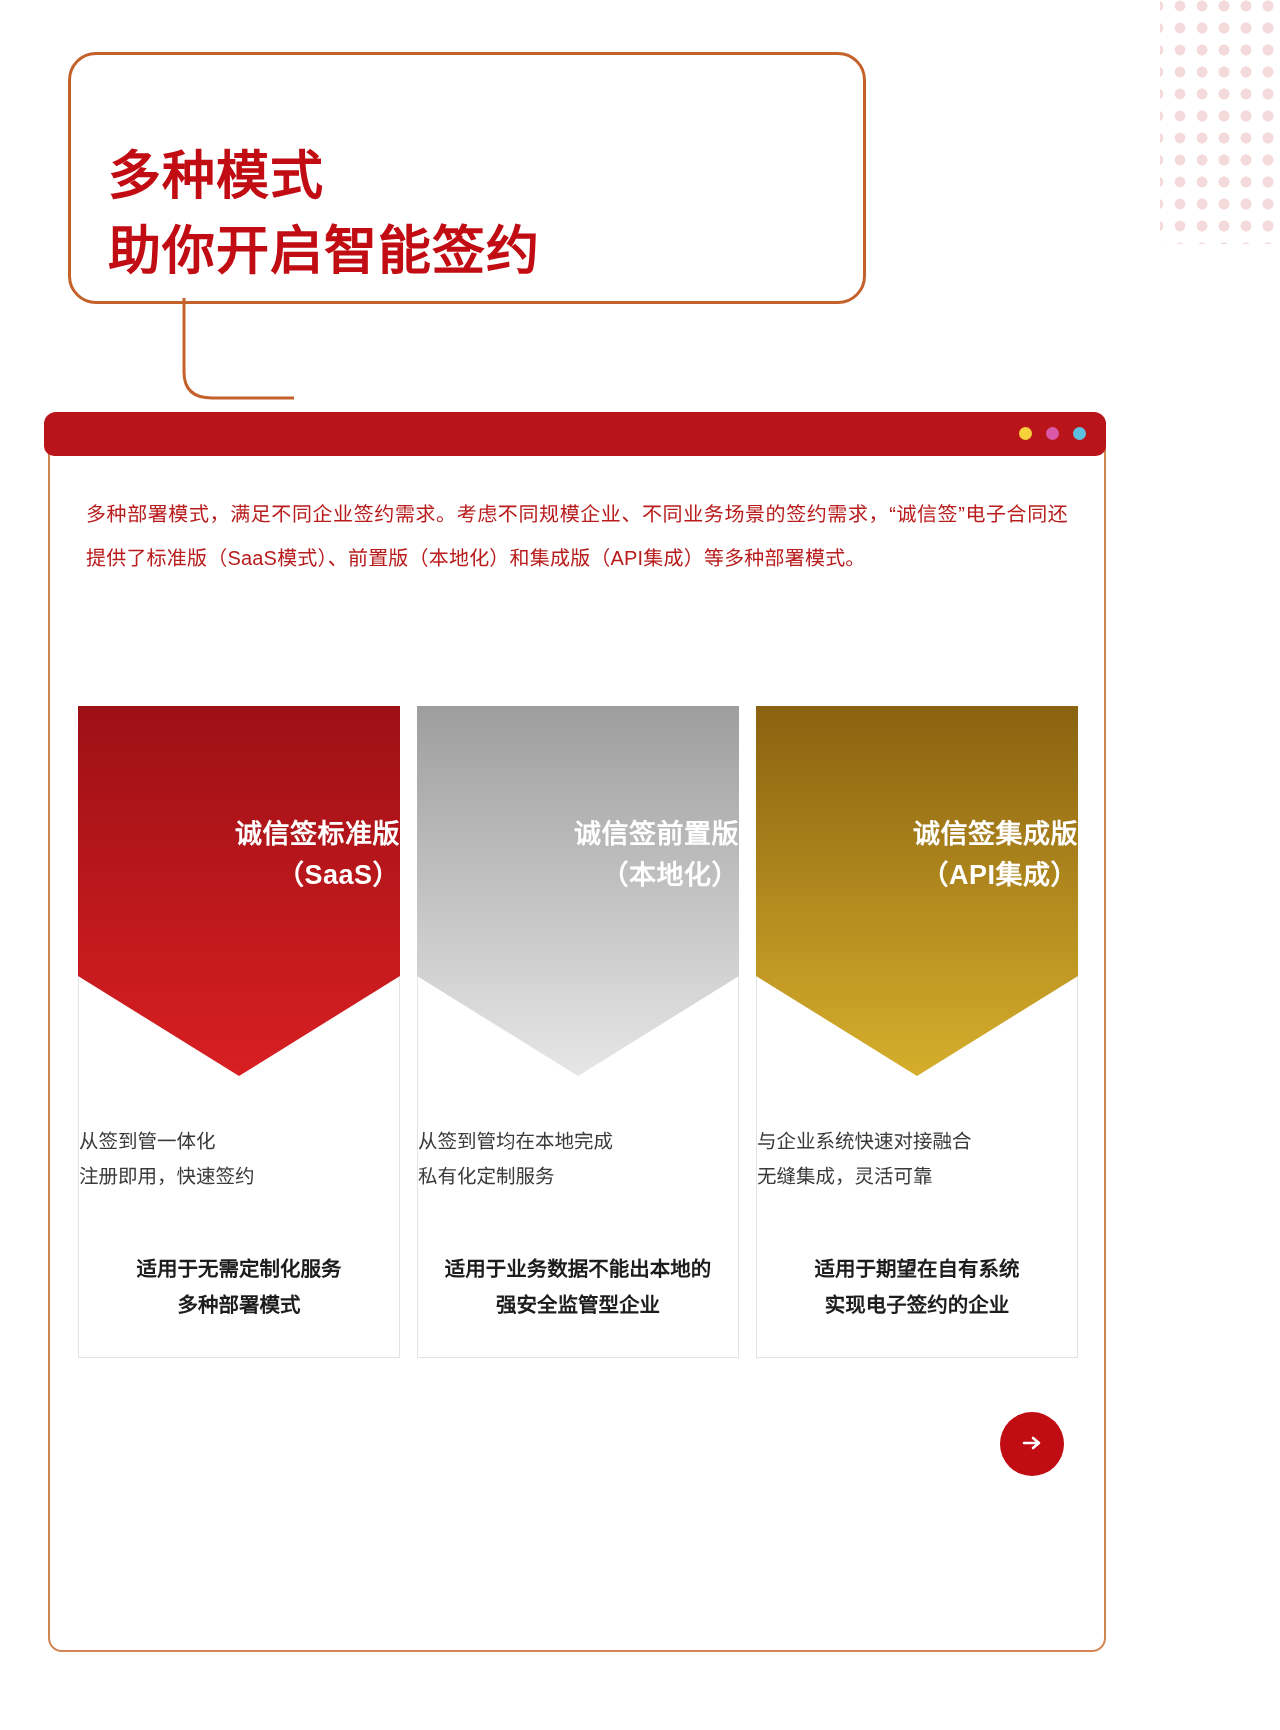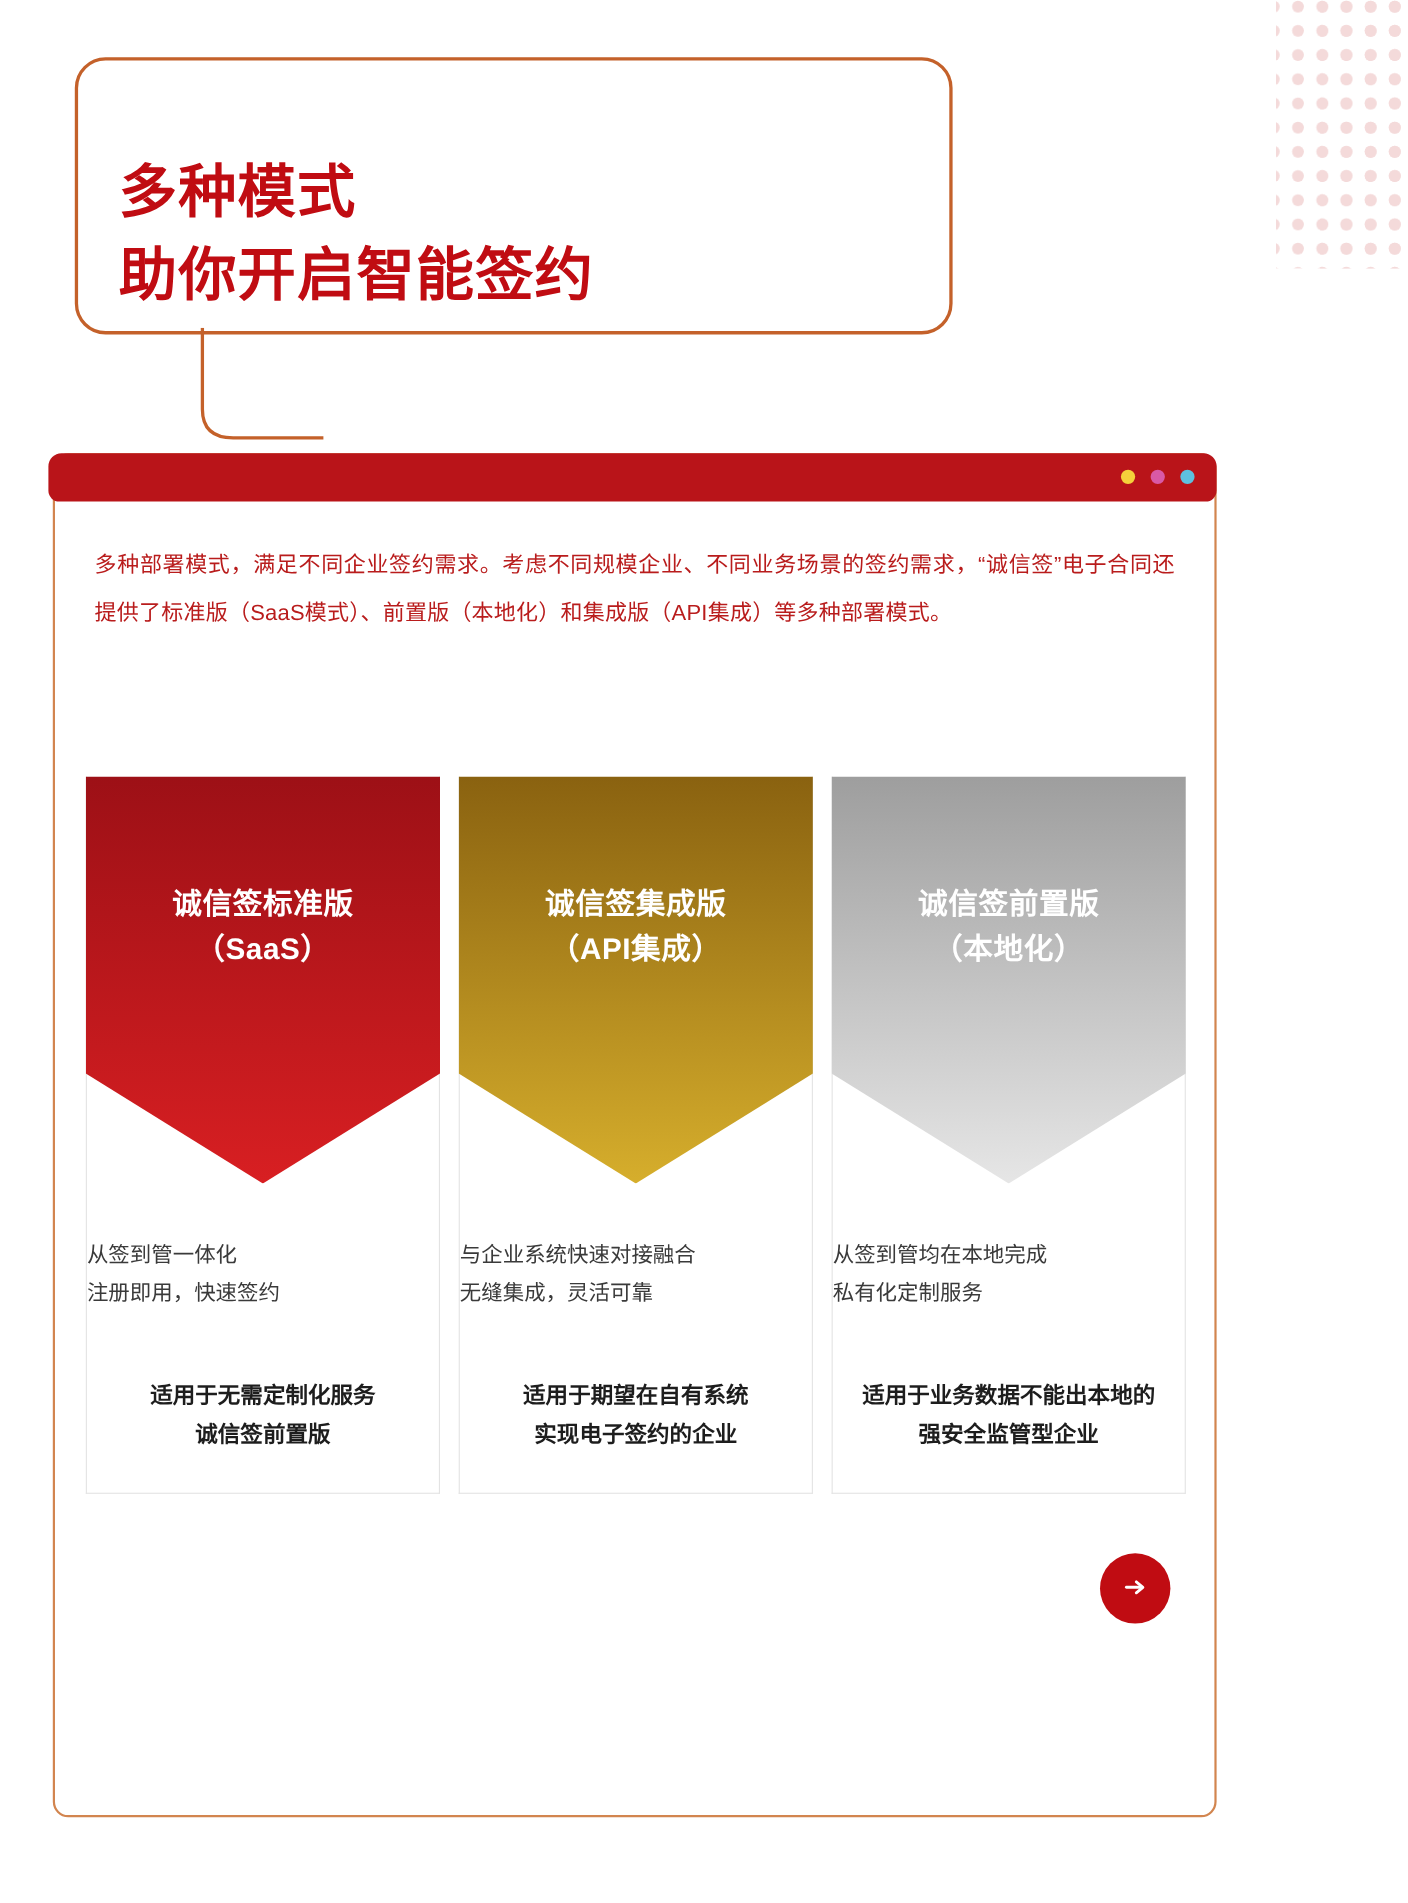--- a/index.html
+++ b/index.html
@@ -136,23 +136,23 @@
   }
   .banner {
     position: relative;
     width: 322px;
     height: 370px;
     margin-left: -1px;
   }
   .banner-label {
     position: absolute;
     left: 0;
-    top: 96px;
+    top: 108px;
     width: 100%;
-    text-align: center;
+    text-align: right;
     color: #ffffff;
     font-size: 27px;
     font-weight: bold;
     line-height: 1.52;
     white-space: pre-line;
     letter-spacing: 0.5px;
   }
   .desc {
     position: absolute;
     left: 0;
@@ -255,21 +255,41 @@
           </linearGradient>
         </defs>
         <path d="M0 0 L322 0 L322 270 L161 370 L0 270 Z" fill="url(#g1)"></path>
       </svg>
       <div class="banner-label">诚信签标准版
 （SaaS）</div>
     </div>
     <div class="desc">从签到管一体化
 注册即用，快速签约</div>
     <div class="fit">适用于无需定制化服务
-诚信签前置版</div>
+多种部署模式</div>
+  </div>
+
+  <div class="col">
+    <div class="banner">
+      <svg width="322" height="370" viewBox="0 0 322 370" aria-hidden="true">
+        <defs>
+          <linearGradient id="g2" x1="0" y1="0" x2="0" y2="1">
+            <stop offset="0%" stop-color="#9e9e9e"></stop>
+            <stop offset="100%" stop-color="#e6e6e6"></stop>
+          </linearGradient>
+        </defs>
+        <path d="M0 0 L322 0 L322 270 L161 370 L0 270 Z" fill="url(#g2)"></path>
+      </svg>
+      <div class="banner-label">诚信签前置版
+（本地化）</div>
+    </div>
+    <div class="desc">从签到管均在本地完成
+私有化定制服务</div>
+    <div class="fit">适用于业务数据不能出本地的
+强安全监管型企业</div>
   </div>
 
   <div class="col">
     <div class="banner">
       <svg width="322" height="370" viewBox="0 0 322 370" aria-hidden="true">
         <defs>
           <linearGradient id="g3" x1="0" y1="0" x2="0" y2="1">
             <stop offset="0%" stop-color="#8a6210"></stop>
             <stop offset="100%" stop-color="#d6ae2c"></stop>
           </linearGradient>
@@ -277,40 +297,20 @@
         <path d="M0 0 L322 0 L322 270 L161 370 L0 270 Z" fill="url(#g3)"></path>
       </svg>
       <div class="banner-label">诚信签集成版
 （API集成）</div>
     </div>
     <div class="desc">与企业系统快速对接融合
 无缝集成，灵活可靠</div>
     <div class="fit">适用于期望在自有系统
 实现电子签约的企业</div>
   </div>
-
-  <div class="col">
-    <div class="banner">
-      <svg width="322" height="370" viewBox="0 0 322 370" aria-hidden="true">
-        <defs>
-          <linearGradient id="g2" x1="0" y1="0" x2="0" y2="1">
-            <stop offset="0%" stop-color="#9e9e9e"></stop>
-            <stop offset="100%" stop-color="#e6e6e6"></stop>
-          </linearGradient>
-        </defs>
-        <path d="M0 0 L322 0 L322 270 L161 370 L0 270 Z" fill="url(#g2)"></path>
-      </svg>
-      <div class="banner-label">诚信签前置版
-（本地化）</div>
-    </div>
-    <div class="desc">从签到管均在本地完成
-私有化定制服务</div>
-    <div class="fit">适用于业务数据不能出本地的
-强安全监管型企业</div>
-  </div>
 </div>
 
 <button class="next-btn">
   <span>
     <svg width="32" height="32" viewBox="0 0 32 32" aria-hidden="true">
       <path d="M8 16 H22" stroke="#ffffff" stroke-width="2.6" stroke-linecap="round"></path>
       <path d="M17 11 L23 16 L17 21" fill="none" stroke="#ffffff" stroke-width="2.6" stroke-linecap="round" stroke-linejoin="round"></path>
     </svg>
   </span>
 </button>

